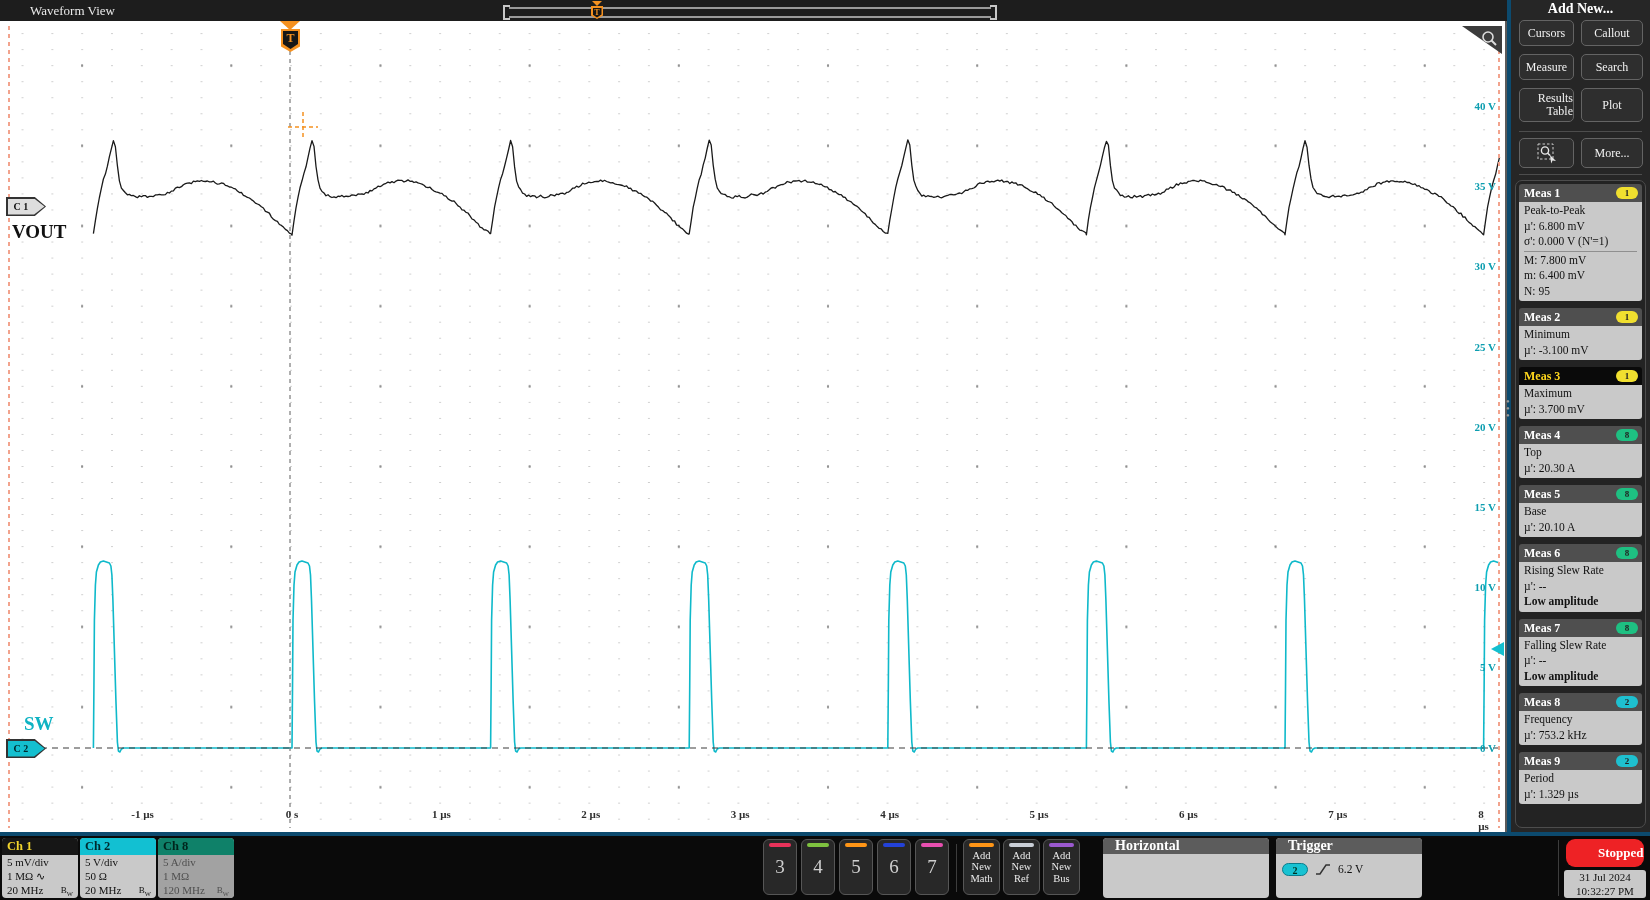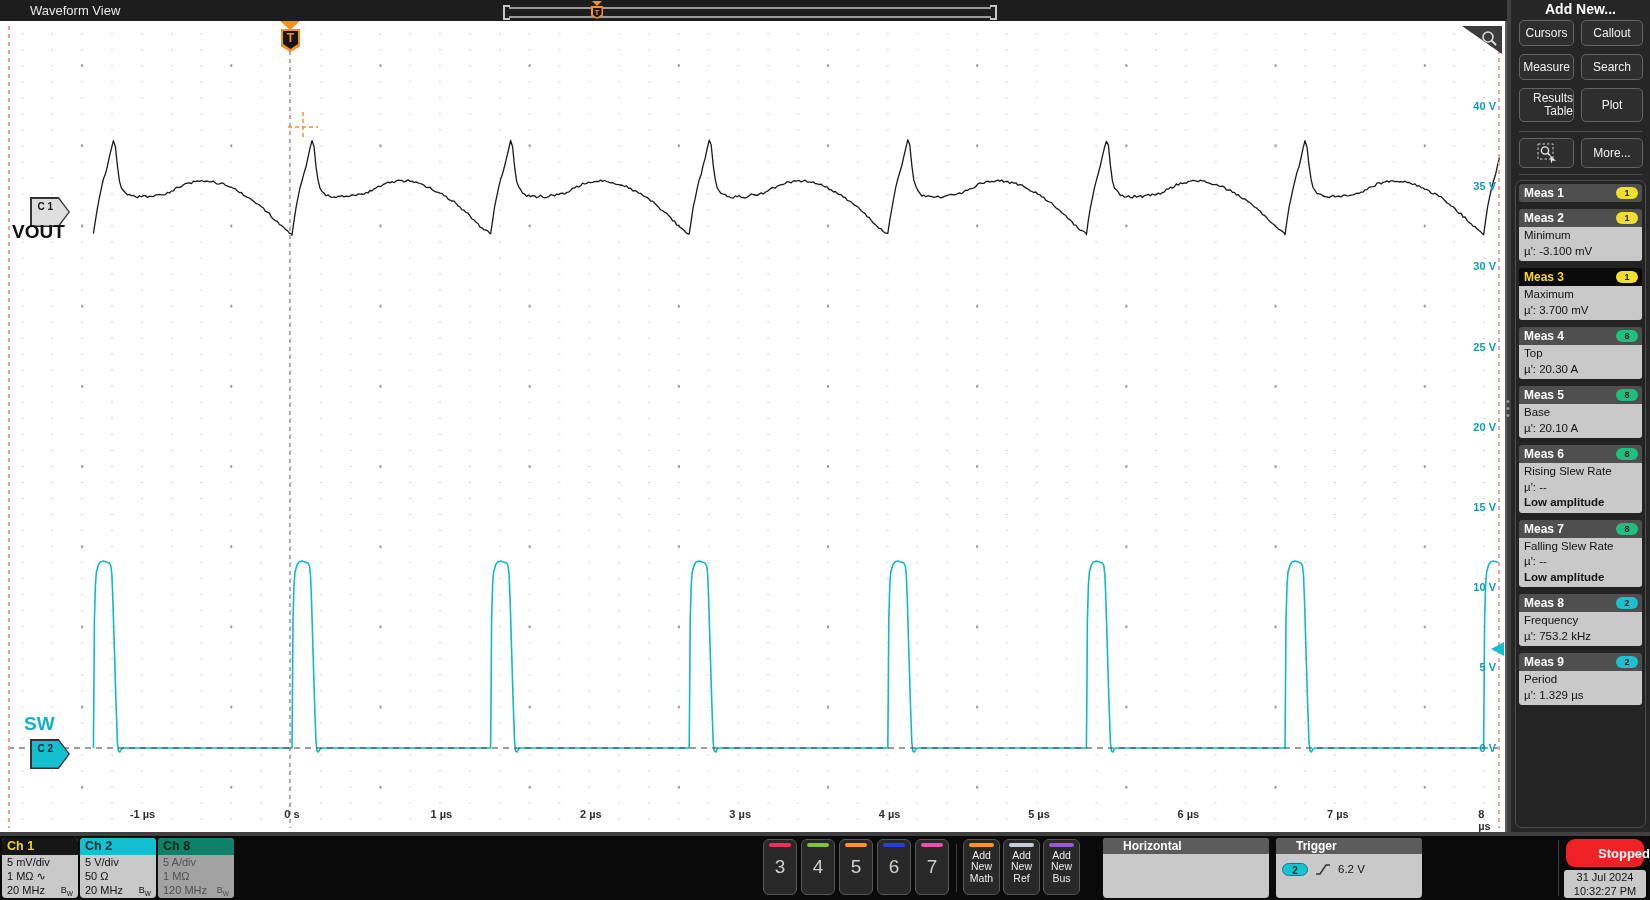--- a/index.html
+++ b/index.html
@@ -1,17 +1,17 @@
 <!DOCTYPE html>
 <html><head>
 <meta charset="utf-8">
 <style>
   html,body{margin:0;padding:0;background:#000;}
-  .app{position:relative;width:1650px;height:900px;background:#404040;overflow:hidden;
-       font-family:Liberation Sans, sans-serif;-webkit-font-smoothing:antialiased;}
+  .app{position:relative;width:1650px;height:900px;background:#0c4a6e;overflow:hidden;
+       font-family:Liberation Serif, serif;-webkit-font-smoothing:antialiased;}
 
   
   .wf-panel{position:absolute;left:0;top:0;width:1507px;height:832px;background:#1d1d1d;}
   .title-bar{position:absolute;left:0;top:0;width:100%;height:21px;background:#1d1d1d;}
   .title-text{position:absolute;left:30px;top:3px;color:#e9e9e9;font-size:13px;}
   .minimap{position:absolute;left:503px;top:5px;width:494px;height:12px;}
   .mm-bar{position:absolute;left:6px;right:6px;top:2px;height:7px;border-top:2px solid #9a9a9a;border-bottom:2px solid #9a9a9a;}
   .mm-brk{position:absolute;top:0;width:5px;height:11px;border:2px solid #c8c8c8;}
   .mm-brk.l{left:0;border-right:none;}
   .mm-brk.r{right:0;border-left:none;}
@@ -29,21 +29,21 @@
     background-position:-0.5px -0.5px,-0.4px -0.4px;}
   .plot svg{position:absolute;left:0;top:0;}
   .vlabel{position:absolute;right:9px;color:#0d9eb0;font-size:11px;font-weight:bold;}
   .tlabel{position:absolute;top:787px;transform:translateX(-50%);color:#2e2e2e;font-size:11px;font-weight:bold;}
 
   .trig-tri{position:absolute;left:280px;top:0;width:0;height:0;border-left:10px solid transparent;border-right:10px solid transparent;border-top:9px solid #f59120;}
   .trig-badge{position:absolute;left:281px;top:8px;width:19px;height:23px;background:#f59120;clip-path:polygon(0 0,100% 0,100% 76%,50% 100%,0 76%);}
   .trig-badge-in{position:absolute;left:2px;top:2px;width:15px;height:18px;background:#161616;clip-path:polygon(0 0,100% 0,100% 72%,50% 100%,0 72%);
                  color:#f59120;font-weight:bold;font-size:12px;text-align:center;line-height:15px;}
 
-  .chan-tag{position:absolute;left:6px;width:40px;height:30px;margin-left:24px;}
+  .chan-tag{position:absolute;left:6px;width:40px;height:19px;}
   .tag-outer{position:absolute;inset:0;background:#333;clip-path:polygon(0 0,72% 0,100% 50%,72% 100%,0 100%);}
   .tag-inner{position:absolute;left:1.5px;top:1.5px;right:1.5px;bottom:1.5px;clip-path:polygon(0 0,72% 0,100% 50%,72% 100%,0 100%);
              font-size:10px;font-weight:bold;line-height:16px;text-indent:6px;}
   .c1 .tag-inner{background:#dedede;color:#111;}
   .c2 .tag-inner{background:#14bfcf;color:#00282d;}
   .trace-label{position:absolute;font-weight:bold;font-size:19px;}
   .lbl-vout{left:12px;top:200px;color:#111;}
   .lbl-sw{left:24px;top:692px;color:#0fb3c3;}
 
   .zoom-corner{position:absolute;left:1462px;top:5px;width:40px;height:28px;background:#3c3c3c;clip-path:polygon(0 0,100% 0,100% 100%);}
@@ -75,21 +75,21 @@
   .ch.dis .ch-rows{background:#a2a2a2;color:#4f4f4f;height:100%;}
 
   .nbtn{position:absolute;top:3px;width:34px;height:56px;background:#282828;border:1px solid #565656;border-radius:6px;box-sizing:border-box;
         color:#cfcfcf;font-size:19px;display:flex;align-items:center;justify-content:center;}
   .stripe{position:absolute;top:3px;left:5px;right:5px;height:3.5px;border-radius:2px;}
   .addbtn{position:absolute;top:3px;width:37px;height:56px;background:#282828;border:1px solid #565656;border-radius:6px;box-sizing:border-box;
         color:#ececec;font-size:10.5px;line-height:11.5px;display:flex;align-items:center;justify-content:center;text-align:center;}
   .vsep{position:absolute;top:8px;width:1px;height:48px;background:#3d3d3d;}
 
   .info-panel{position:absolute;top:2px;height:60px;background:#c9c9c9;border-radius:4px;overflow:hidden;box-sizing:border-box;}
-  .ip-head{height:16px;background:#5c5c5c;color:#fff;font-size:12px;font-weight:bold;line-height:16px;padding:0 20px;}
+  .ip-head{height:16px;background:#5c5c5c;color:#fff;font-size:14px;font-weight:bold;line-height:16px;padding:0 12px;}
   .ip-body{padding:0 6px;font-size:11.5px;color:#101010;line-height:14.2px;}
   .ip-row{display:flex;}
   .ip-row .r{margin-left:auto;display:flex;align-items:center;gap:2px;}
   .tflag{display:inline-block;width:9px;height:10px;background:#f59120;clip-path:polygon(0 0,100% 0,100% 64%,50% 100%,0 64%);
          color:#fff;font-size:7px;font-weight:bold;text-align:center;line-height:8px;}
   .src-pill{display:inline-block;width:26px;height:13px;background:#18c2d2;border:1px solid #0b7c8c;border-radius:7px;
             color:#032;font-size:10px;font-weight:bold;text-align:center;line-height:13px;box-sizing:border-box;}
   .trig-body{display:flex;align-items:center;gap:7px;padding-top:8px;}
 
   .stopped{position:absolute;left:1566px;top:3px;width:78px;height:28px;background:#ee2225;border-radius:9px;border:none;
@@ -198,20 +198,29 @@
         <circle cx="9" cy="8.5" r="3.6" fill="none" stroke="#e8e8e8" stroke-width="1.4"></circle>
         <line x1="11.5" y1="11" x2="14" y2="13.5" stroke="#e8e8e8" stroke-width="1.6"></line>
         <polygon points="14,13 20,19 16.6,18.6 15.2,21.5" fill="#e8e8e8"></polygon>
       </svg>
     </div>
     <div class="sbtn" style="left:70px;top:138px;width:62px;height:30px;">More...</div>
     <div class="sb-div" style="top:174px;"></div>
     <div class="meas-wrap" id="meas-wrap">
         <div class="mcard">
           <div class="mhead">Meas 1<span class="mbadge" style="background: rgb(240, 223, 47);">1</span></div>
+          <div class="mbody">
+            <div>Peak-to-Peak</div>
+            <div>µ': 6.800 mV</div>
+            <div>σ': 0.000 V (N'=1)</div>
+            <hr>
+            <div>M: 7.800 mV</div>
+            <div>m: 6.400 mV</div>
+            <div>N: 95</div>
+          </div>
         </div>
         <div class="mcard">
           <div class="mhead">Meas 2<span class="mbadge" style="background: rgb(240, 223, 47);">1</span></div>
           <div class="mbody">
             <div>Minimum</div>
             <div>µ': -3.100 mV</div>
           </div>
         </div>
         <div class="mcard sel">
           <div class="mhead">Meas 3<span class="mbadge" style="background: rgb(240, 223, 47);">1</span></div>

